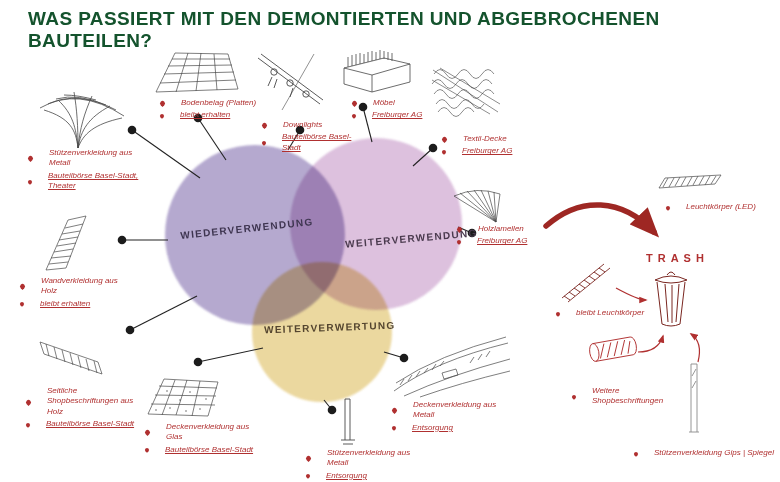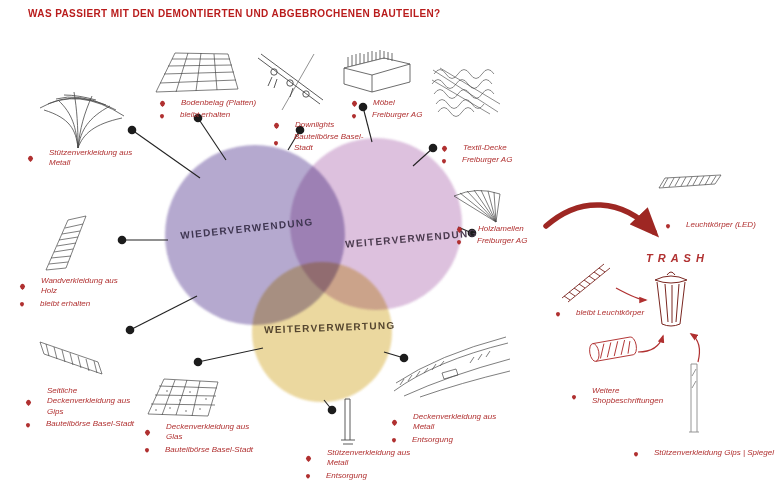--- a/index.html
+++ b/index.html
@@ -3,21 +3,21 @@
 <meta charset="utf-8">
 <style>
   * { margin:0; padding:0; box-sizing:border-box; }
   html,body { width:780px; height:482px; }
   body {
     position:relative; background:#ffffff; overflow:hidden;
     font-family:"Liberation Sans", sans-serif;
   }
   .title {
     position:absolute; left:28px; top:8px; width:720px;
-    font-size:10px; font-weight:700; letter-spacing:.4px; color:#b91c1c;
+    font-size:19px; font-weight:700; letter-spacing:.4px; color:#14532d;
     z-index:6;
   }
   .circle {
     position:absolute; border-radius:50%;
     mix-blend-mode:multiply; filter:blur(1.2px); opacity:.85; z-index:1;
   }
   .c-reuse      { left:165px; top:145px; width:180px; height:180px; background:#a89ac7; }
   .c-continued  { left:290px; top:138px; width:172px; height:172px; background:#d7b6d8; }
   .c-recycling  { left:252px; top:262px; width:140px; height:140px; background:#e8d18e; }
   .venn-label {
@@ -28,30 +28,30 @@
   .vl-continued { left:345px; top:233px; transform:rotate(-5deg); color:#4a3a4e; }
   .vl-recycling { left:264px; top:322px; transform:rotate(-2deg); color:#54452f; }
   .overlay { position:absolute; left:0; top:0; z-index:2; }
   .sketch  { position:absolute; z-index:3; }
   .note-block {
     position:absolute; color:#b03030; font-size:8px; font-style:italic;
     line-height:1.3; z-index:4;
   }
   .nb-line { display:flex; align-items:center; gap:16px; margin-bottom:2px; }
   .nb-line .txt { display:inline-block; }
-  .nb-note .txt { }
+  .nb-note .txt { text-decoration:underline; }
   .pin {
     display:inline-block; width:5px; height:5px; background:#b03030;
     border-radius:50% 50% 50% 0; transform:rotate(-45deg);
     flex:none; margin-top:1px;
   }
   .pin.sm { width:4px; height:4px; }
   .trash-word {
     position:absolute; left:646px; top:252px; z-index:4;
-    color:#b03030; font-size:11px; font-weight:700; letter-spacing:5px;font-style:italic;
+    color:#b03030; font-size:11px; font-weight:700; letter-spacing:5px;
   }
 </style>
 </head>
 <body>
 
 <div class="title">WAS PASSIERT MIT DEN DEMONTIERTEN UND ABGEBROCHENEN BAUTEILEN?</div>
 
 <div class="circle c-reuse" style="background: rgb(168, 154, 199);"></div>
 <div class="circle c-continued" style="background: rgb(215, 182, 216);"></div>
 <div class="circle c-recycling" style="background: rgb(232, 209, 142);"></div>
@@ -269,34 +269,38 @@
     <path d="M14 58 Q23 62 32 58"></path>
     <path d="M17 18 L20 56 M24 19 L24 57 M31 18 L28 56"></path>
   </g>
 </svg>
 
 <div class="note-block" style="left:28px;top:148px;width:118px">
   <div class="nb-line">
       <span class="pin"></span>
       <span class="txt">Stützenverkleidung aus Metall</span>
     </div>
+  <div class="nb-line nb-note">
+      <span class="pin sm"></span>
+      <span class="txt">Bauteilbörse Basel-Stadt, Theater</span>
+    </div>
 </div>
 
 <div class="note-block" style="left:160px;top:98px;width:100px">
   <div class="nb-line">
       <span class="pin"></span>
       <span class="txt">Bodenbelag (Platten)</span>
     </div>
   <div class="nb-line nb-note">
       <span class="pin sm"></span>
       <span class="txt">bleibt erhalten</span>
     </div>
 </div>
 
-<div class="note-block" style="left:274px;top:120px;width:100px">
+<div class="note-block" style="left:262px;top:120px;width:100px">
   <div class="nb-line">
       <span class="pin"></span>
       <span class="txt">Downlights</span>
     </div>
   <div class="nb-line nb-note">
       <span class="pin sm"></span>
       <span class="txt">Bauteilbörse Basel-Stadt</span>
     </div>
 </div>
 
@@ -304,21 +308,21 @@
   <div class="nb-line">
       <span class="pin"></span>
       <span class="txt">Möbel</span>
     </div>
   <div class="nb-line nb-note">
       <span class="pin sm"></span>
       <span class="txt">Freiburger AG</span>
     </div>
 </div>
 
-<div class="note-block" style="left:442px;top:143px;width:90px">
+<div class="note-block" style="left:442px;top:134px;width:90px">
   <div class="nb-line">
       <span class="pin"></span>
       <span class="txt">Textil-Decke</span>
     </div>
   <div class="nb-line nb-note">
       <span class="pin sm"></span>
       <span class="txt">Freiburger AG</span>
     </div>
 </div>
 
@@ -340,21 +344,21 @@
     </div>
   <div class="nb-line nb-note">
       <span class="pin sm"></span>
       <span class="txt">bleibt erhalten</span>
     </div>
 </div>
 
 <div class="note-block" style="left:26px;top:386px;width:112px">
   <div class="nb-line">
       <span class="pin"></span>
-      <span class="txt">Seitliche Deckenverkleidung aus Gips</span>
+      <span class="txt">Seitliche Shopbeschriftungen aus Holz</span>
     </div>
   <div class="nb-line nb-note">
       <span class="pin sm"></span>
       <span class="txt">Bauteilbörse Basel-Stadt</span>
     </div>
 </div>
 
 <div class="note-block" style="left:145px;top:422px;width:115px">
   <div class="nb-line">
       <span class="pin"></span>
@@ -370,32 +374,32 @@
   <div class="nb-line">
       <span class="pin"></span>
       <span class="txt">Stützenverkleidung aus Metall</span>
     </div>
   <div class="nb-line nb-note">
       <span class="pin sm"></span>
       <span class="txt">Entsorgung</span>
     </div>
 </div>
 
-<div class="note-block" style="left:392px;top:412px;width:120px">
+<div class="note-block" style="left:392px;top:400px;width:120px">
   <div class="nb-line">
       <span class="pin"></span>
       <span class="txt">Deckenverkleidung aus Metall</span>
     </div>
   <div class="nb-line nb-note">
       <span class="pin sm"></span>
       <span class="txt">Entsorgung</span>
     </div>
 </div>
 
-<div class="note-block" style="left:666px;top:220px;width:100px">
+<div class="note-block" style="left:666px;top:202px;width:100px">
   <div class="nb-line">
       <span class="pin sm"></span>
       <span class="txt">Leuchtkörper (LED)</span>
     </div>
 </div>
 
 <div class="trash-word">TRASH</div>
 
 <div class="note-block" style="left:556px;top:308px;width:100px">
   <div class="nb-line">

